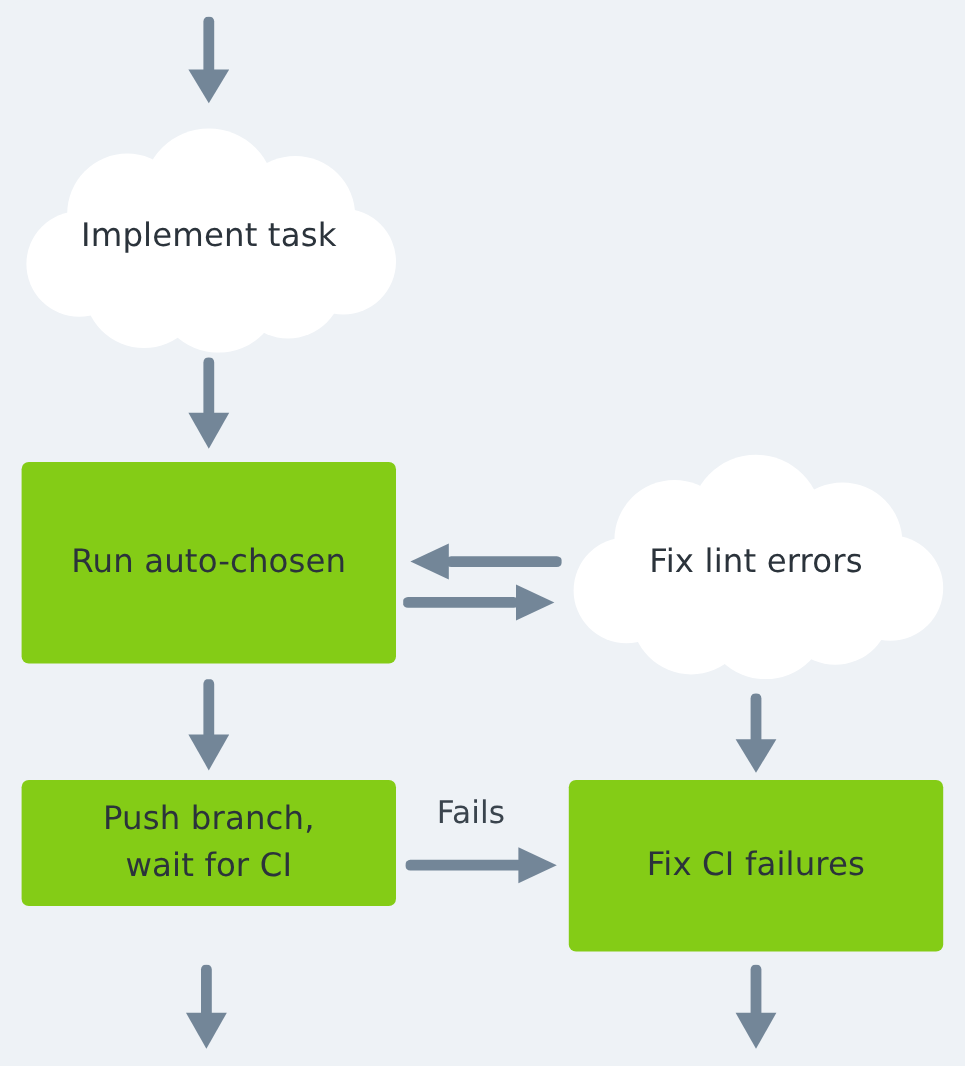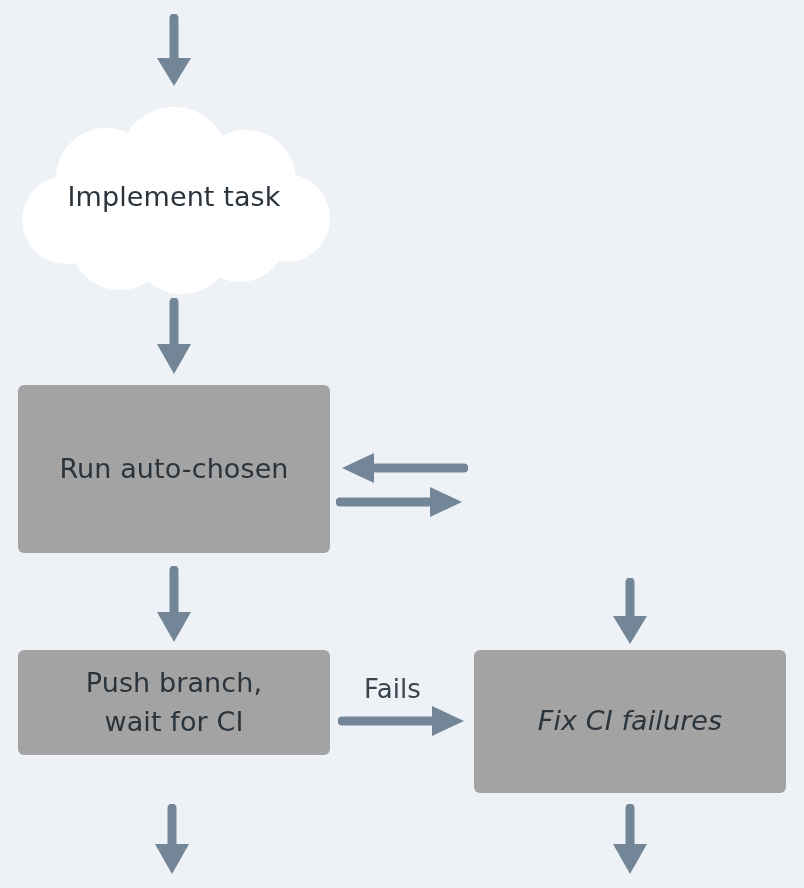--- a/index.html
+++ b/index.html
@@ -27,21 +27,21 @@
     justify-content: center;
     text-align: center;
     color: #2b333b;
     font-size: 27px;
     line-height: 1.42;
     font-weight: 400;
     letter-spacing: 0.1px;
     box-sizing: border-box;
   }
   .box {
-    background: #a3a3a3;
+    background: #84cc16;
     border-radius: 6px;
   }
   .cloud-wrap {
     position: absolute;
   }
   .cloud-wrap svg {
     position: absolute;
     left: 0;
     top: 0;
     display: block;
@@ -66,21 +66,20 @@
   }
   .arrow svg {
     display: block;
   }
   .edge-label {
     position: absolute;
     color: #3a444d;
     font-size: 26px;
     letter-spacing: 0.1px;
     white-space: nowrap;
-    margin-top: 11px;
   }
 </style>
 </head>
 <body>
 
 <div id="canvas">
 
   <div class="arrow" style="left:152px; top:14px; width:44px; height:76px;">
     <svg width="44" height="76" viewBox="0 0 44 76">
       <path d="M22 4 L22 46" stroke="#738698" stroke-width="9" stroke-linecap="round" fill="none"></path>
@@ -125,20 +124,36 @@
     </svg>
   </div>
 
   <div class="arrow" style="left:336px; top:486px; width:132px; height:32px;">
     <svg width="132" height="32" viewBox="0 0 132 32">
       <path d="M4 16 L92 16" stroke="#738698" stroke-width="9" stroke-linecap="round" fill="none"></path>
       <path d="M126 16 L94 1 L94 31 Z" fill="#738698"></path>
     </svg>
   </div>
 
+  <div class="cloud-wrap" style="left:470px; top:372px; width:320px; height:194px;">
+    <svg width="320" height="194" viewBox="0 0 320 194" aria-hidden="true">
+      <g fill="#ffffff">
+        <circle cx="160" cy="62" r="55"></circle>
+        <circle cx="92" cy="78" r="50"></circle>
+        <circle cx="232" cy="80" r="50"></circle>
+        <circle cx="52" cy="120" r="44"></circle>
+        <circle cx="272" cy="118" r="44"></circle>
+        <circle cx="106" cy="140" r="50"></circle>
+        <circle cx="168" cy="142" r="52"></circle>
+        <circle cx="226" cy="136" r="46"></circle>
+        <rect x="46" y="70" width="232" height="82" rx="20"></rect>
+      </g>
+    </svg>
+    <div class="cloud-label">Fix lint errors</div>
+  </div>
 
   <div class="arrow" style="left:152px; top:566px; width:44px; height:80px;">
     <svg width="44" height="80" viewBox="0 0 44 80">
       <path d="M22 4 L22 48" stroke="#738698" stroke-width="9" stroke-linecap="round" fill="none"></path>
       <path d="M22 76 L5 46 L39 46 Z" fill="#738698"></path>
     </svg>
   </div>
 
   <div class="arrow" style="left:608px; top:578px; width:44px; height:70px;">
     <svg width="44" height="70" viewBox="0 0 44 70">
@@ -156,21 +171,21 @@
 
   <div class="edge-label" style="left:364px; top:663px;">Fails</div>
 
   <div class="arrow" style="left:338px; top:705px; width:130px; height:32px;">
     <svg width="130" height="32" viewBox="0 0 130 32">
       <path d="M4 16 L94 16" stroke="#738698" stroke-width="9" stroke-linecap="round" fill="none"></path>
       <path d="M126 16 L94 1 L94 31 Z" fill="#738698"></path>
     </svg>
   </div>
 
-  <div class="node box" style="left:474px; top:650px; width:312px; height:143px;font-style:italic;">
+  <div class="node box" style="left:474px; top:650px; width:312px; height:143px;">
     <div>Fix CI failures</div>
   </div>
 
   <div class="arrow" style="left:150px; top:804px; width:44px; height:72px;">
     <svg width="44" height="72" viewBox="0 0 44 72">
       <path d="M22 4 L22 42" stroke="#738698" stroke-width="9" stroke-linecap="round" fill="none"></path>
       <path d="M22 70 L5 40 L39 40 Z" fill="#738698"></path>
     </svg>
   </div>
 

